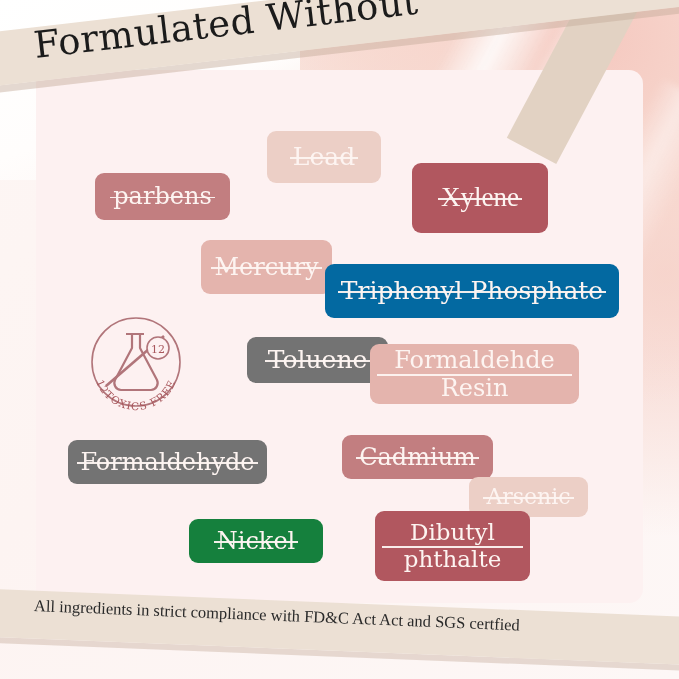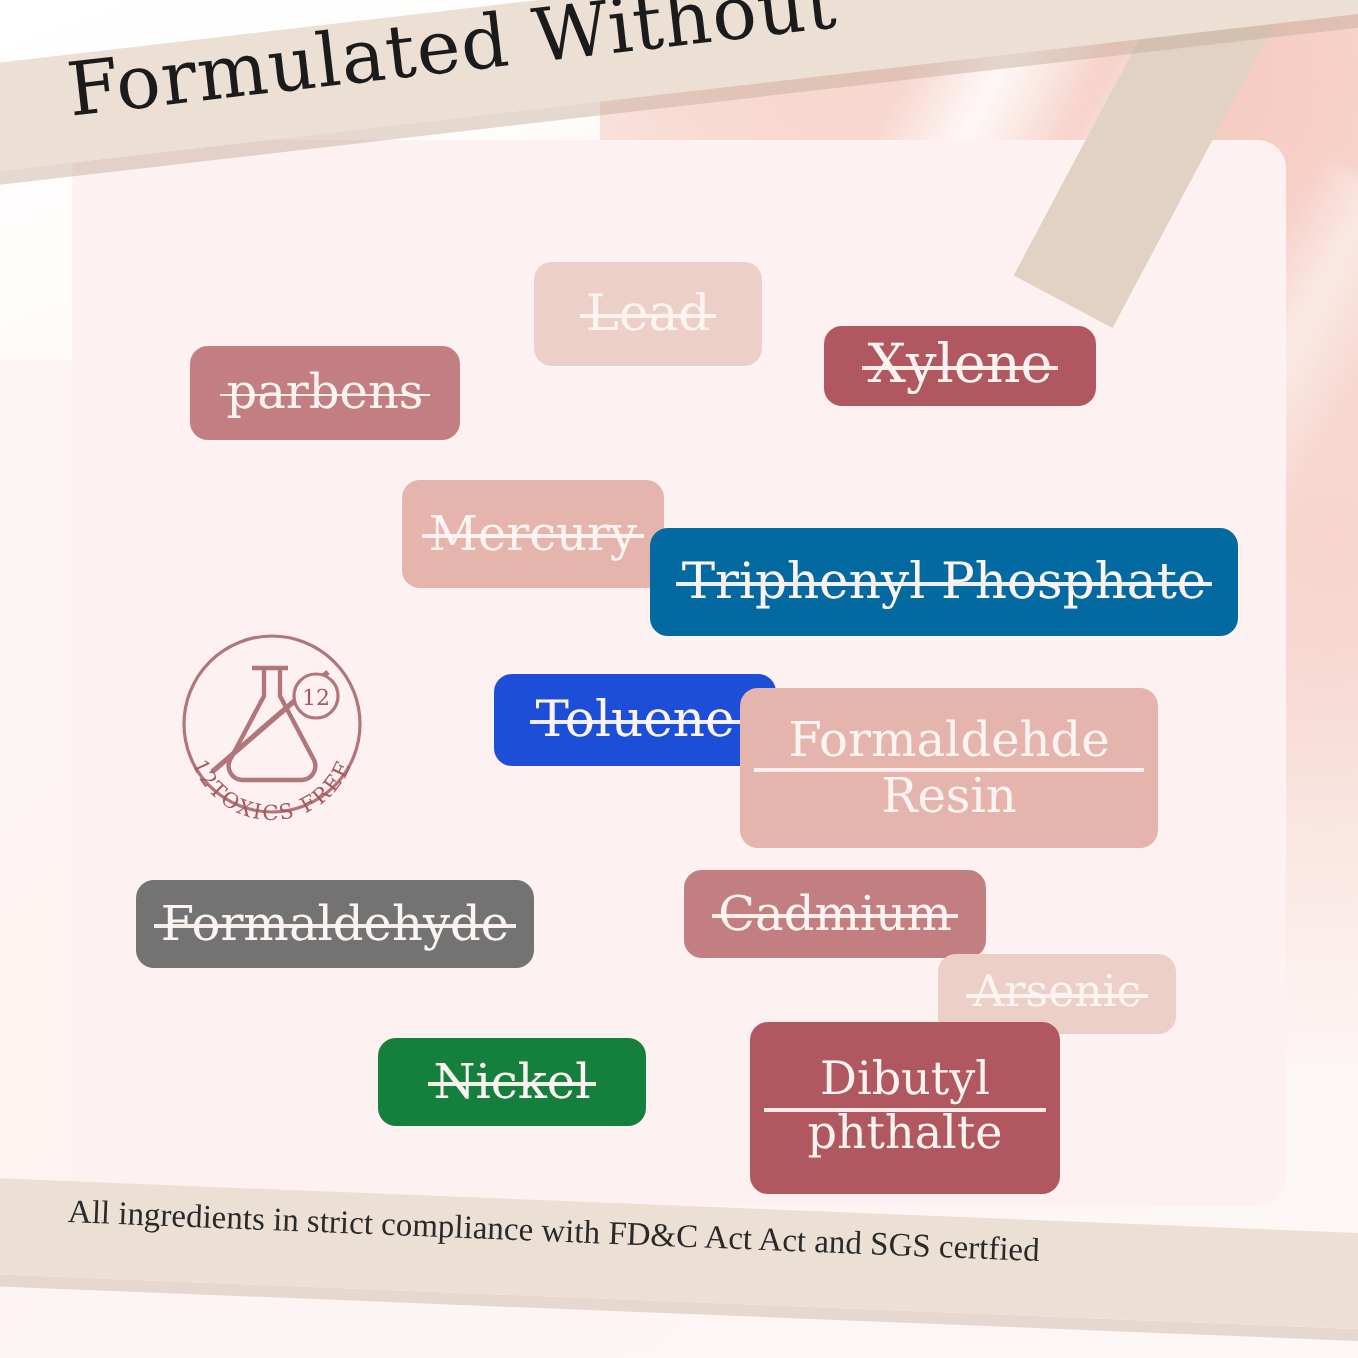--- a/index.html
+++ b/index.html
@@ -207,48 +207,48 @@
     </svg>
   </div>
 
   <div id="pill-layer">
       <div class="pill" style="left: 267px; top: 131px; width: 114px; height: 52px; background: rgb(236, 207, 198); color: rgb(253, 244, 241); font-size: 25px;">
         <span class="txt">Lead</span>
       </div>
       <div class="pill" style="left: 95px; top: 173px; width: 135px; height: 47px; background: rgb(194, 126, 128); color: rgb(253, 244, 241); font-size: 24px;">
         <span class="txt">parbens</span>
       </div>
-      <div class="pill" style="left: 412px; top: 163px; width: 136px; height: 40px; background: rgb(177, 87, 95); color: rgb(253, 244, 241); font-size: 27px;">
+      <div class="pill" style="left: 412px; top: 163px; width: 136px; height: 70px; background: rgb(177, 87, 95); color: rgb(253, 244, 241); font-size: 27px; font-family: Liberation Serif, serif;">
         <span class="txt">Xylene</span>
       </div>
       <div class="pill" style="left: 201px; top: 240px; width: 131px; height: 54px; background: rgb(228, 180, 173); color: rgb(253, 244, 241); font-size: 24px;">
         <span class="txt">Mercury</span>
       </div>
       <div class="pill" style="left: 325px; top: 264px; width: 294px; height: 54px; background: #0369a1; color: rgb(253, 244, 241); font-size: 25px;">
         <span class="txt">Triphenyl Phosphate</span>
       </div>
-      <div class="pill" style="left: 247px; top: 337px; width: 141px; height: 46px; background: #1d4ed8; color: rgb(253, 244, 241); font-size: 25px;">
+      <div class="pill" style="left: 247px; top: 337px; width: 141px; height: 46px; background: #737373; color: rgb(253, 244, 241); font-size: 25px;">
         <span class="txt">Toluene</span>
       </div>
-      <div class="pill two-line" style="left: 370px; top: 344px; width: 209px; height: 80px; background: rgb(228, 180, 173); color: rgb(253, 244, 241); font-size: 24px;">
+      <div class="pill two-line" style="left: 370px; top: 344px; width: 209px; height: 60px; background: rgb(228, 180, 173); color: rgb(253, 244, 241); font-size: 24px;">
         <span class="txt">Formaldehde Resin</span>
       </div>
       <div class="pill" style="left: 68px; top: 440px; width: 199px; height: 44px; background: #737373; color: rgb(253, 244, 241); font-size: 24px;">
         <span class="txt">Formaldehyde</span>
       </div>
       <div class="pill" style="left: 302px; top: 435px; width: 151px; height: 44px; background: rgb(194, 126, 128); color: rgb(253, 244, 241); font-size: 24px; margin-left: 40px;">
         <span class="txt">Cadmium</span>
       </div>
       <div class="pill" style="left: 469px; top: 477px; width: 119px; height: 40px; background: rgb(236, 207, 198); color: rgb(253, 244, 241); font-size: 22px;">
         <span class="txt">Arsenic</span>
       </div>
       <div class="pill" style="left: 189px; top: 519px; width: 134px; height: 44px; background: #15803d; color: rgb(253, 244, 241); font-size: 24px;">
         <span class="txt">Nickel</span>
       </div>
-      <div class="pill two-line" style="left: 375px; top: 511px; width: 155px; height: 86px; background: rgb(177, 87, 95); color: rgb(253, 244, 241); font-size: 23px;">
+      <div class="pill two-line" style="left: 375px; top: 511px; width: 155px; height: 70px; background: rgb(177, 87, 95); color: rgb(253, 244, 241); font-size: 23px;">
         <span class="txt">Dibutyl phthalte</span>
       </div>
     </div>
 
   <div class="ribbon-bottom-shadow"></div>
   <div class="ribbon-bottom"></div>
   <div class="footer-text">All ingredients in strict  compliance with FD&amp;C Act Act and SGS certfied</div>
 
 </div>
 

